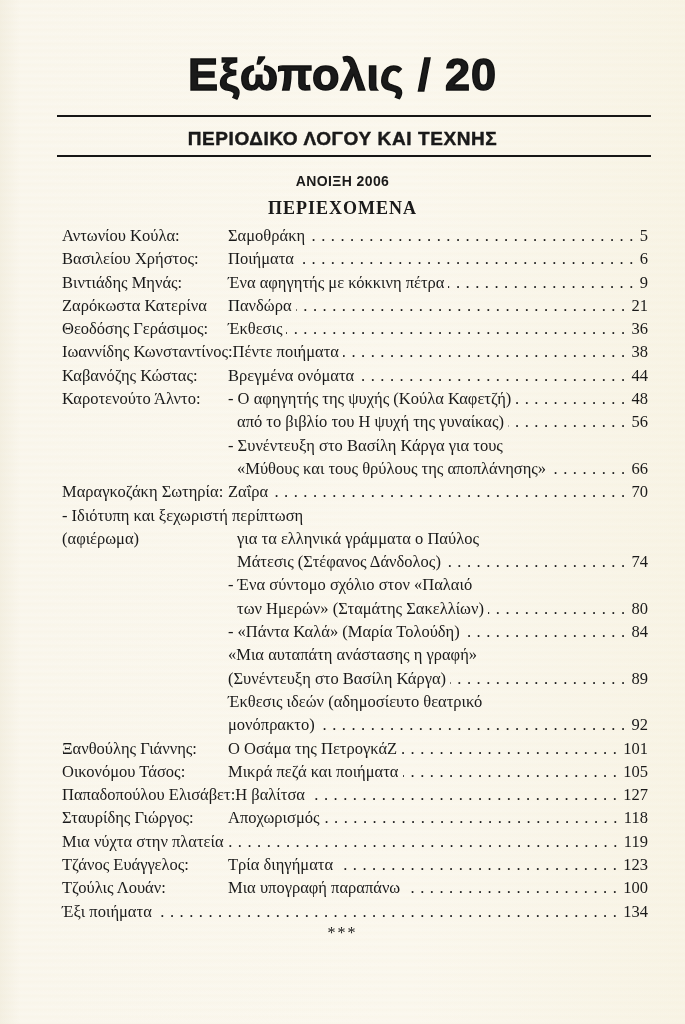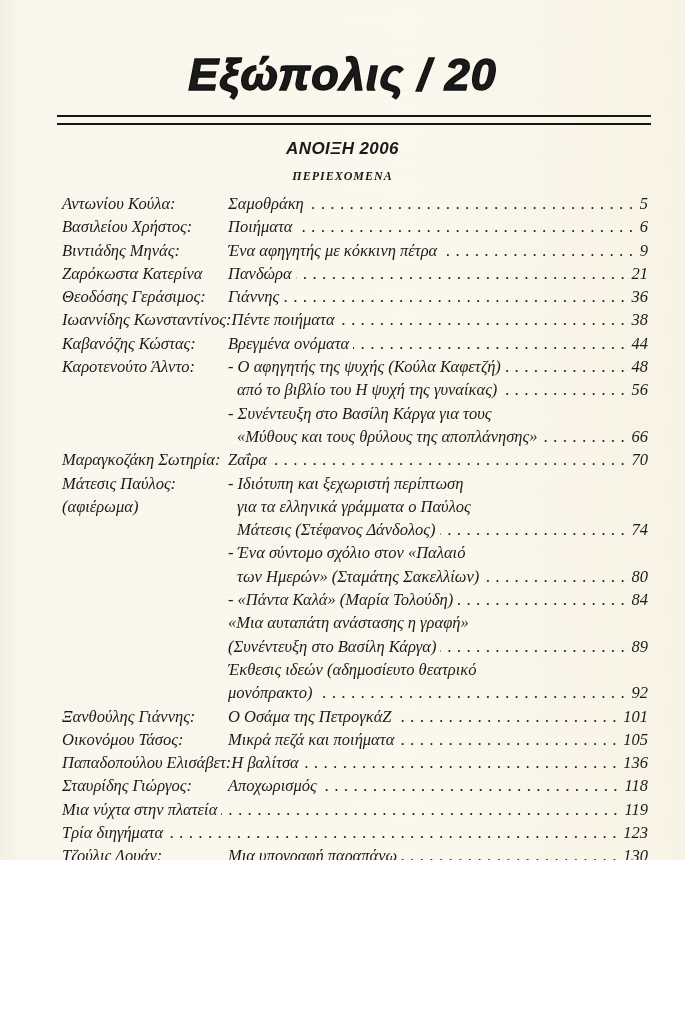--- a/index.html
+++ b/index.html
@@ -1,26 +1,25 @@
 <!DOCTYPE html>
 <html><head>
 <meta charset="utf-8">
 <style>
   html, body { margin: 0; padding: 0; }
   .page {
     position: relative;
     width: 685px;
-    height: 860px;
+    height: 1024px;
     background:
       repeating-linear-gradient(0deg, rgba(240,230,200,0.12) 0px, rgba(255,255,255,0.0) 3px, rgba(240,230,200,0.10) 7px),
       linear-gradient(90deg, #f3efe2 0%, #faf7ee 3%, #fbf8ef 60%, #f8f4e6 100%);
     color: #1a1a1a;
     font-family: "Liberation Serif", "DejaVu Serif", serif;
     overflow: hidden;
-    font-style: italic;
   }
   header { text-align: center; padding-top: 52px; }
   .mag-title {
     margin: 0;
     font-family: "Liberation Sans", "DejaVu Sans", sans-serif;
     font-weight: 700;
     font-size: 45px;
     line-height: 46px;
     letter-spacing: 1px;
     -webkit-text-stroke: 1.4px #111;
@@ -39,28 +38,28 @@
     font-weight: 700;
     font-size: 19px;
     line-height: 20px;
     letter-spacing: 0.6px;
     -webkit-text-stroke: 0.4px #111;
   }
   .issue {
     margin-top: 15px;
     font-family: "Liberation Sans", "DejaVu Sans", sans-serif;
     font-weight: 700;
-    font-size: 17px;
+    font-size: 14px;
     line-height: 18px;
     letter-spacing: 0.4px;
   }
   .contents-heading {
     margin-top: 9px;
     font-weight: 700;
-    font-size: 12px;
+    font-size: 18px;
     line-height: 18px;
     letter-spacing: 1px;
   }
   .toc {
     margin-top: 7px;
     padding-left: 62px;
     padding-right: 37px;
     font-size: 16.5px;
     line-height: 23.3px;
   }
@@ -93,20 +92,21 @@
   .end-mark { font-size: 16px; letter-spacing: 2px; }
 </style>
 </head>
 <body>
 
 <div class="page">
 
   <header>
     <h1 class="mag-title">Εξώπολις / 20</h1>
     <div class="rule rule-top"></div>
+    <div class="mag-subtitle">ΠΕΡΙΟΔΙΚΟ ΛΟΓΟΥ ΚΑΙ ΤΕΧΝΗΣ</div>
     <div class="rule rule-bottom"></div>
     <div class="issue">ΑΝΟΙΞΗ 2006</div>
     <div class="contents-heading">ΠΕΡΙΕΧΟΜΕΝΑ</div>
   </header>
 
   <main class="toc" id="toc-rows">
     <div class="row">
       <span class="author">Αντωνίου Κούλα:</span>
       <span class="line">
         <span class="title">Σαμοθράκη</span>
@@ -138,21 +138,21 @@
       <span class="line">
         <span class="title">Πανδώρα</span>
         <span class="dots">..........................................................................................</span>
         <span class="pageno">21</span>
       </span>
     </div>
 
     <div class="row">
       <span class="author">Θεοδόσης Γεράσιμος:</span>
       <span class="line">
-        <span class="title">Γιάννης</span>
+        <span class="title">Έκθεσις</span>
         <span class="dots">..........................................................................................</span>
         <span class="pageno">36</span>
       </span>
     </div>
 
     <div class="row">
       <span class="author">Ιωαννίδης Κωνσταντίνος:</span>
       <span class="line">
         <span class="title">Πέντε ποιήματα</span>
         <span class="dots">..........................................................................................</span>
@@ -212,21 +212,20 @@
     <div class="row">
       <span class="author">Μαραγκοζάκη Σωτηρία:</span>
       <span class="line">
         <span class="title">Ζαΐρα</span>
         <span class="dots">..........................................................................................</span>
         <span class="pageno">70</span>
       </span>
     </div>
 
     <div class="row">
-      <span class="author">Μάτεσις Παύλος:</span>
       <span class="line">
         <span class="title">- Ιδιότυπη και ξεχωριστή περίπτωση</span>
         <span class="dots"></span>
         <span class="pageno"></span>
       </span>
     </div>
 
     <div class="row">
       <span class="author">(αφιέρωμα)</span>
       <span class="line">
@@ -324,21 +323,21 @@
         <span class="dots">..........................................................................................</span>
         <span class="pageno">105</span>
       </span>
     </div>
 
     <div class="row">
       <span class="author">Παπαδοπούλου Ελισάβετ:</span>
       <span class="line">
         <span class="title">Η βαλίτσα</span>
         <span class="dots">..........................................................................................</span>
-        <span class="pageno">136</span>
+        <span class="pageno">127</span>
       </span>
     </div>
 
     <div class="row">
       <span class="author">Σταυρίδης Γιώργος:</span>
       <span class="line">
         <span class="title">Αποχωρισμός</span>
         <span class="dots">..........................................................................................</span>
         <span class="pageno">118</span>
       </span>
@@ -346,33 +345,34 @@
 
     <div class="row">
       <span class="line">
         <span class="title">Μια νύχτα στην πλατεία</span>
         <span class="dots">..........................................................................................</span>
         <span class="pageno">119</span>
       </span>
     </div>
 
     <div class="row">
+      <span class="author">Τζάνος Ευάγγελος:</span>
       <span class="line">
         <span class="title">Τρία διηγήματα</span>
         <span class="dots">..........................................................................................</span>
         <span class="pageno">123</span>
       </span>
     </div>
 
     <div class="row">
       <span class="author">Τζούλις Λουάν:</span>
       <span class="line">
         <span class="title">Μια υπογραφή παραπάνω</span>
         <span class="dots">..........................................................................................</span>
-        <span class="pageno">130</span>
+        <span class="pageno">100</span>
       </span>
     </div>
 
     <div class="row">
       <span class="line">
         <span class="title">Έξι ποιήματα</span>
         <span class="dots">..........................................................................................</span>
         <span class="pageno">134</span>
       </span>
     </div>

